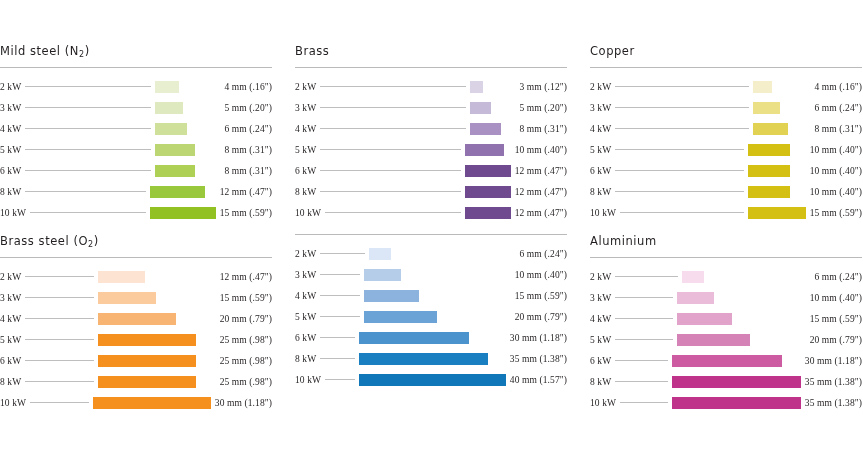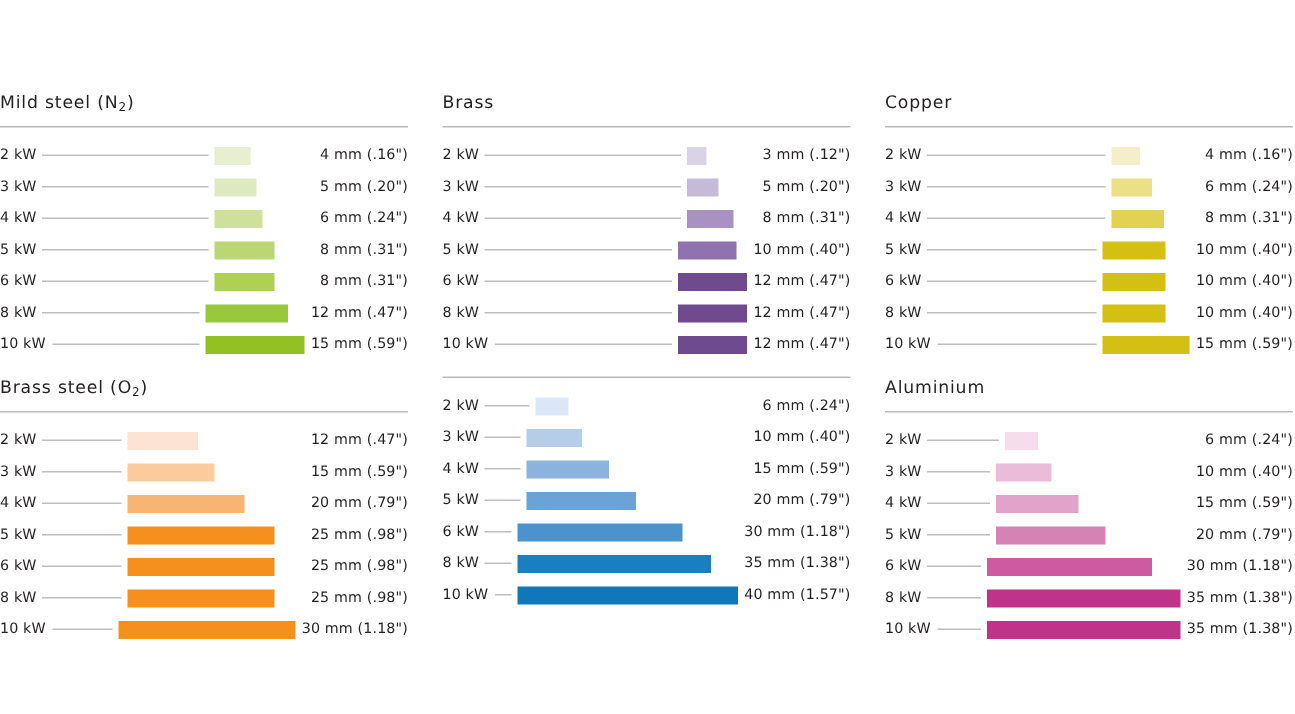--- a/index.html
+++ b/index.html
@@ -11,21 +11,21 @@
     width: 863px;
     height: 476px;
     font-family: "DejaVu Sans", sans-serif;
     color: #231f20;
     overflow: hidden;
   }
   #grid {
     display: grid;
     grid-template-columns: 295px 295px 273px;
     grid-template-rows: 190px 190px;
-    padding-top: 61px;
+    padding-top: 44px;
     box-sizing: border-box;
   }
   .panel {
     position: relative;
     box-sizing: border-box;
   }
   .panel-inner {
     width: 272px;
     position: relative;
   }
@@ -48,20 +48,21 @@
     border: 0;
     border-top: 1px solid #b9babc;
     margin: 0 0 8px 0;
     width: 272px;
   }
   .rows { display: block; }
   .row {
     display: flex;
     align-items: center;
     height: 21px;
+    font-family: Liberation Serif, serif;
   }
   .row-label {
     font-size: 9.5px;
     color: #231f20;
     white-space: nowrap;
     flex: 0 0 auto;
     letter-spacing: 0.1px;
   }
   .leader {
     flex: 1 1 auto;

